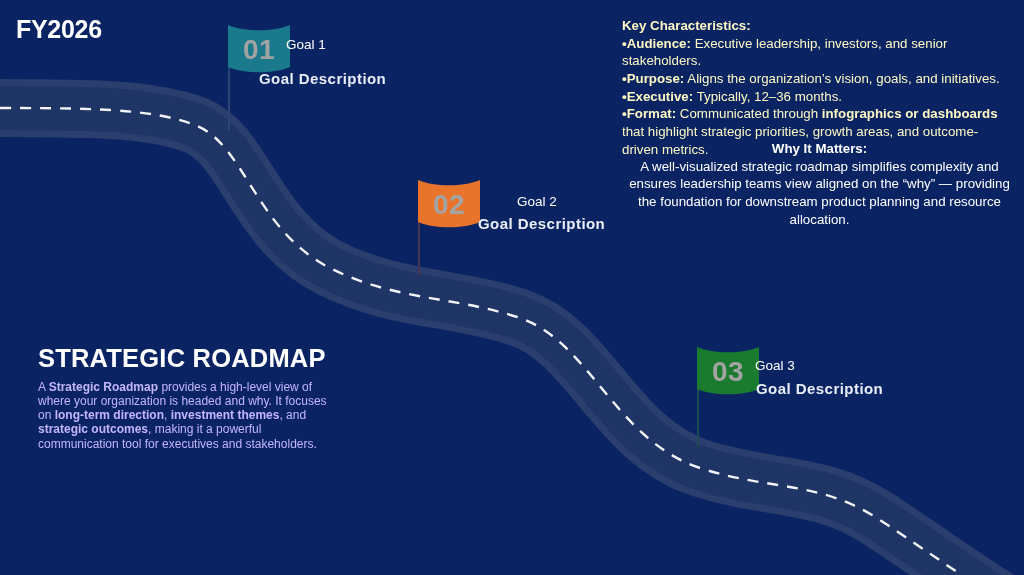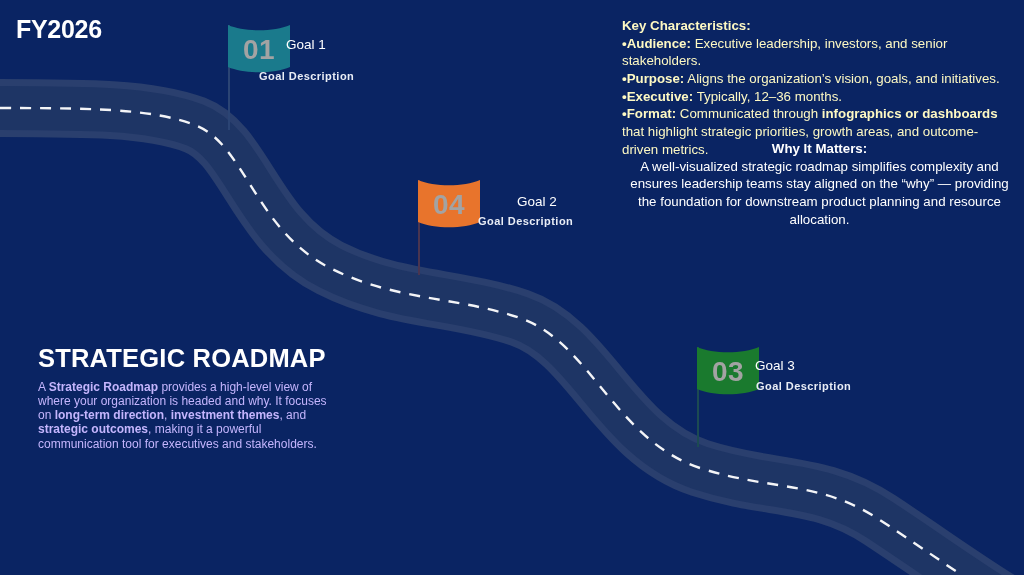--- a/index.html
+++ b/index.html
@@ -72,21 +72,21 @@
     display:flex; align-items:center; justify-content:center;
     font-size:28px; font-weight:bold; color:#a3a3a3;
     letter-spacing:0.5px;
   }
   .goal-title {
     position:absolute; white-space:nowrap;
     font-size:13.5px; color:#ffffff;
   }
   .goal-desc {
     position:absolute; white-space:nowrap;
-    font-size:11px; font-weight:bold; color:#e9edf6;
+    font-size:15px; font-weight:bold; color:#e9edf6;
     letter-spacing:0.45px;
   }
 </style>
 </head>
 <body>
 
 <div id="slide">
 
   <svg id="road-svg" viewBox="0 0 1024 575" preserveAspectRatio="none">
 
@@ -121,21 +121,21 @@
   <div id="main-paragraph"><span>A </span><b>Strategic Roadmap</b><span> provides a high-level view of where your organization is headed and why. It focuses on </span><b>long-term direction</b><span>, </span><b>investment themes</b><span>, and </span><b>strategic outcomes</b><span>, making it a powerful communication tool for executives and stakeholders.</span></div>
 
   <div id="key-block">
     <span class="blk-title">Key Characteristics:</span>
     <span id="kc-items"><span class="blk-line"><b>•Audience:</b> Executive leadership, investors, and senior stakeholders.</span><span class="blk-line"><b>•Purpose:</b> Aligns the organization’s vision, goals, and initiatives.</span><span class="blk-line"><b>•Executive:</b> Typically, 12–36 months.</span></span>
     <span class="blk-body" id="kc-format"><b>•</b><b>Format:</b><span> Communicated through </span><b>infographics or dashboards</b><span> that highlight strategic priorities, growth areas, and outcome-driven metrics.</span></span>
   </div>
 
   <div id="why-block">
     <span class="blk-title">Why It Matters:</span>
-    <span class="blk-body">A well-visualized strategic roadmap simplifies complexity and ensures leadership teams stay aligned on the “why” — providing the foundation for downstream product planning and resource allocation.</span>
+    <span class="blk-body">A well-visualized strategic roadmap simplifies complexity and ensures leadership teams view aligned on the “why” — providing the foundation for downstream product planning and resource allocation.</span>
   </div>
 
   <div id="milestones-layer">
       <div class="milestone" style="left: 228px; top: 25px;">
         <div class="pole" style="height: 105px; background: rgb(43, 68, 116);"></div>
         <div class="flag">
           <svg viewBox="0 0 62 53">
             <path d="M0 0 C16 7, 46 7, 62 0 L62 42 C46 49, 16 49, 0 42 Z" fill="#1a7a8c"></path>
           </svg>
         </div>
@@ -143,21 +143,21 @@
         <div class="goal-title" style="left: 50px; top: 12px; margin-left: 8px;">Goal 1</div>
         <div class="goal-desc" style="left: 31px; top: 45px;">Goal  Description</div>
       </div>
       <div class="milestone" style="left: 418px; top: 180px;">
         <div class="pole" style="height: 95px; background: rgb(74, 53, 80);"></div>
         <div class="flag">
           <svg viewBox="0 0 62 53">
             <path d="M0 0 C16 7, 46 7, 62 0 L62 42 C46 49, 16 49, 0 42 Z" fill="#e8742c"></path>
           </svg>
         </div>
-        <div class="flag-num">04</div>
+        <div class="flag-num">02</div>
         <div class="goal-title" style="left: 58px; top: 14px; margin-left: 41px;">Goal 2</div>
         <div class="goal-desc" style="left: 60px; top: 35px;">Goal  Description</div>
       </div>
       <div class="milestone" style="left: 697px; top: 347px;">
         <div class="pole" style="height: 100px; background: rgb(28, 74, 82);"></div>
         <div class="flag">
           <svg viewBox="0 0 62 53">
             <path d="M0 0 C16 7, 46 7, 62 0 L62 42 C46 49, 16 49, 0 42 Z" fill="#1a7a2e"></path>
           </svg>
         </div>

